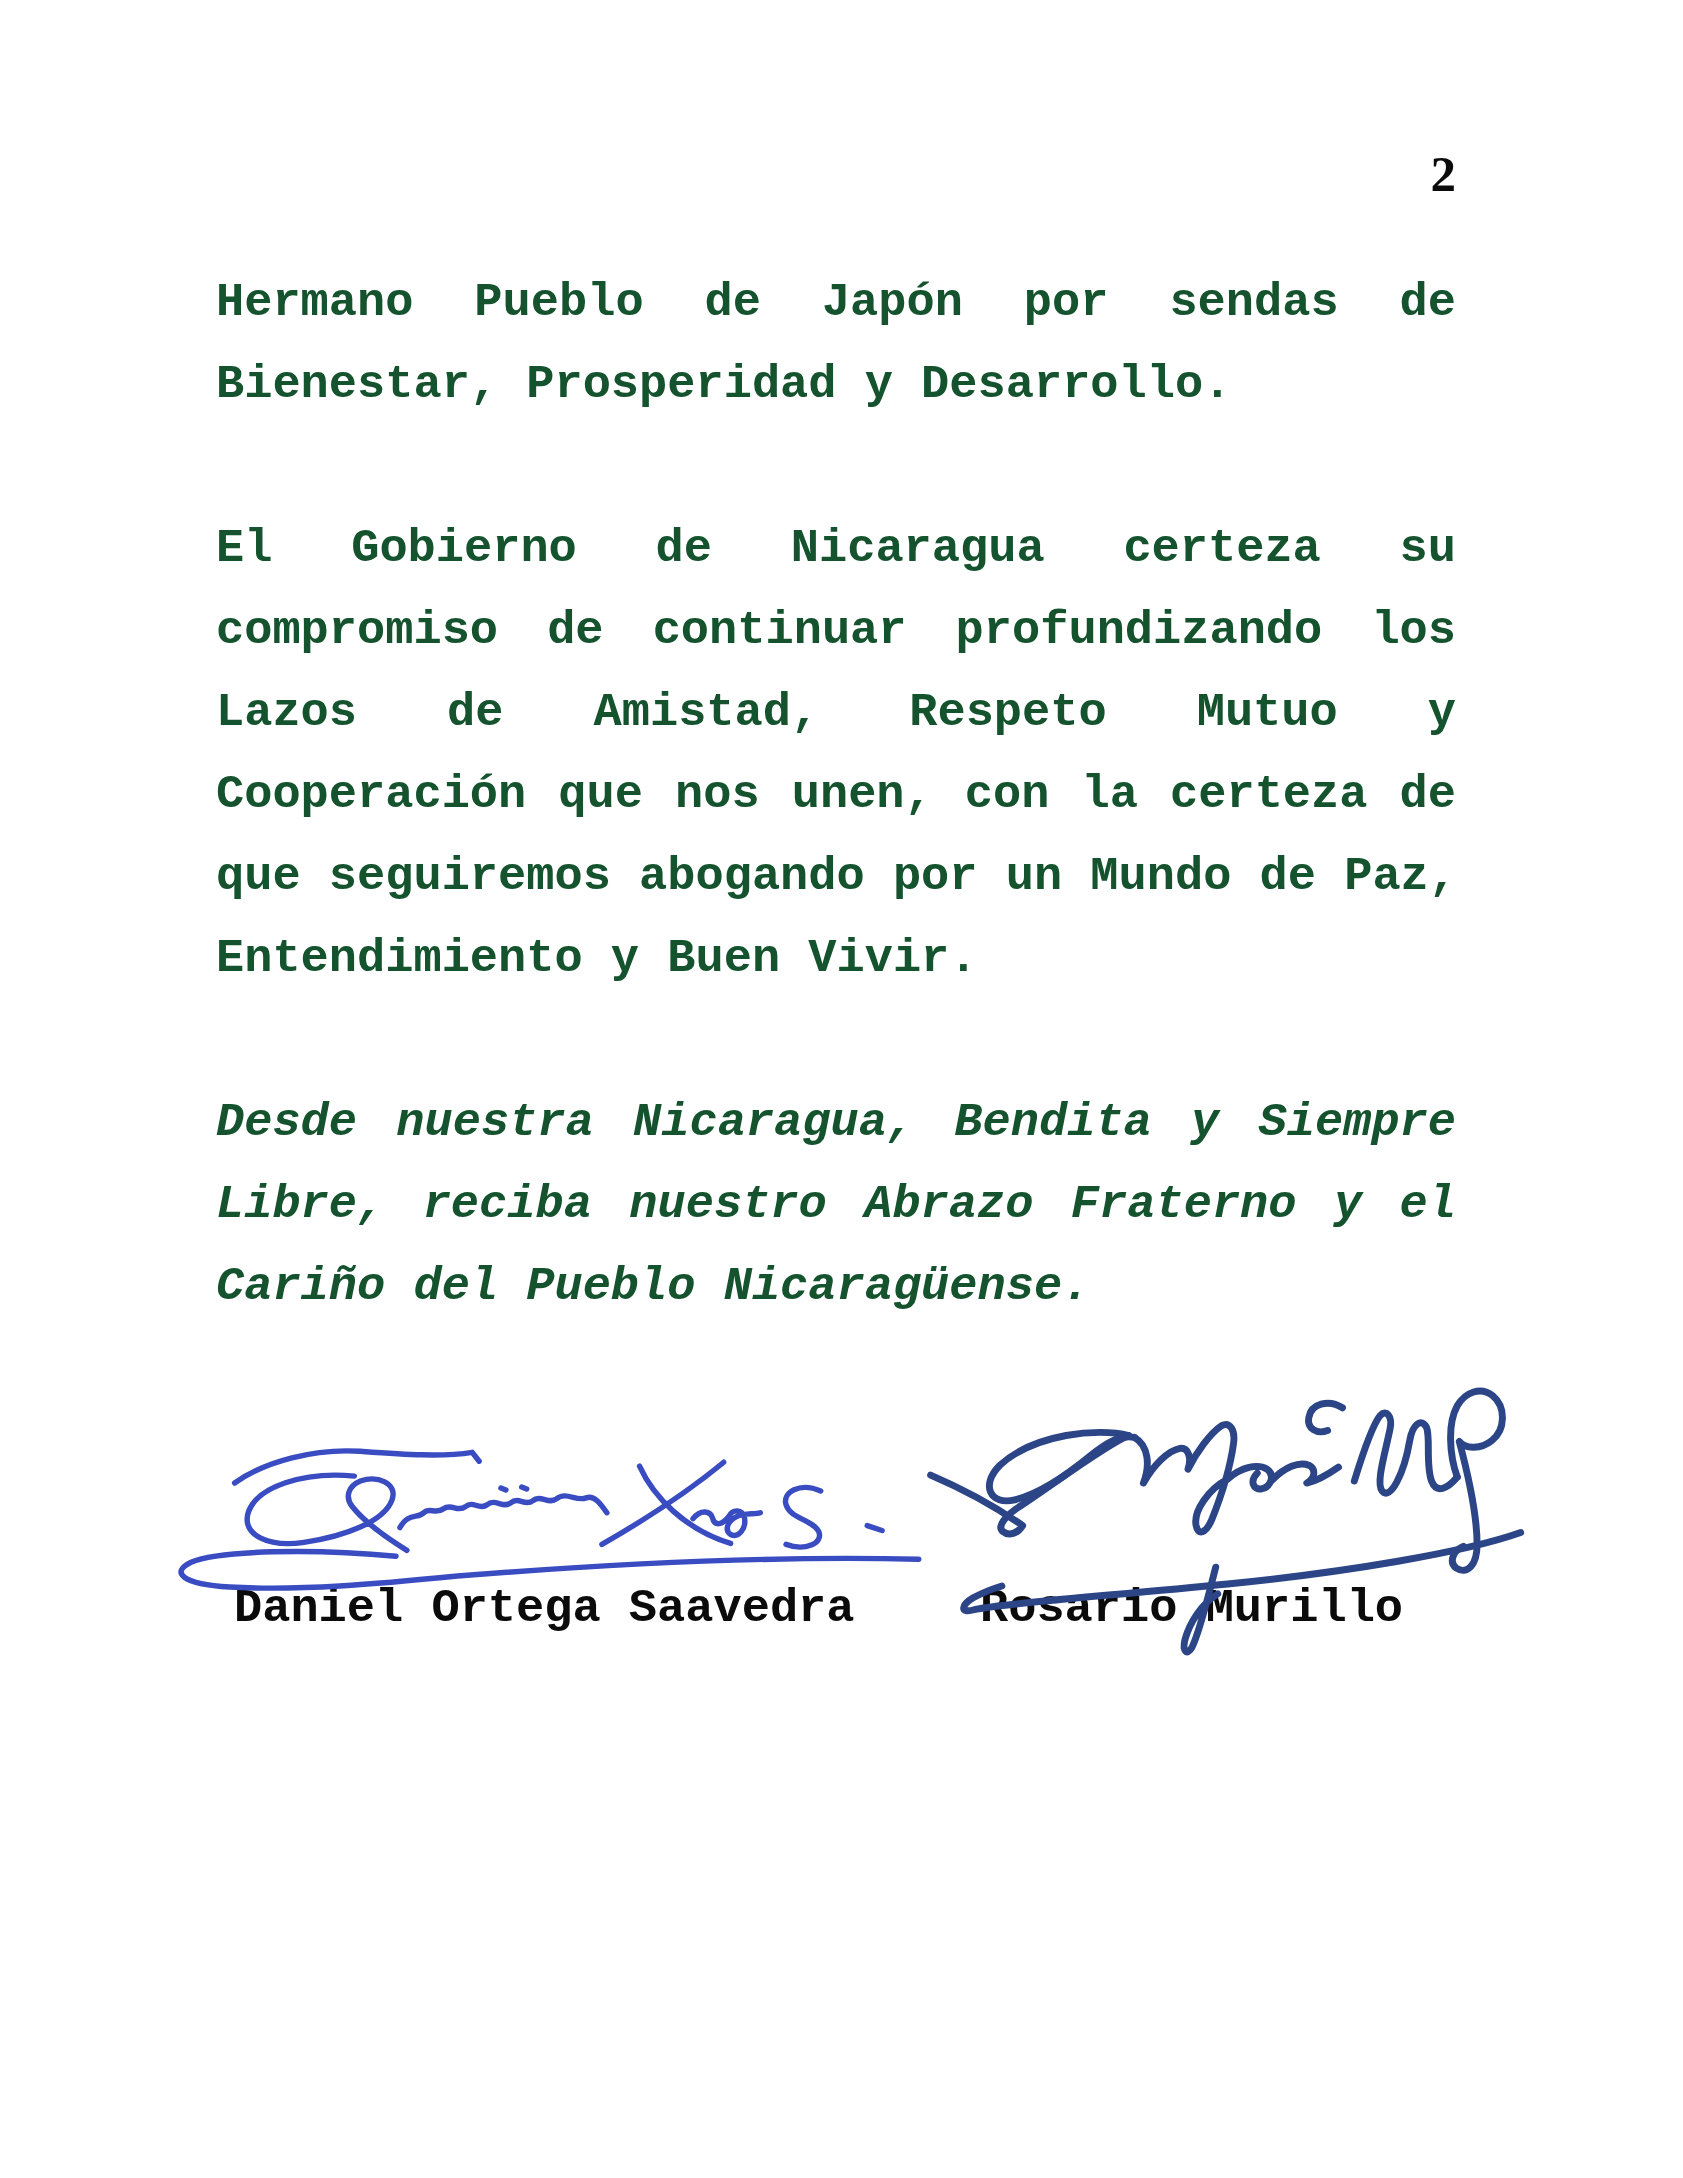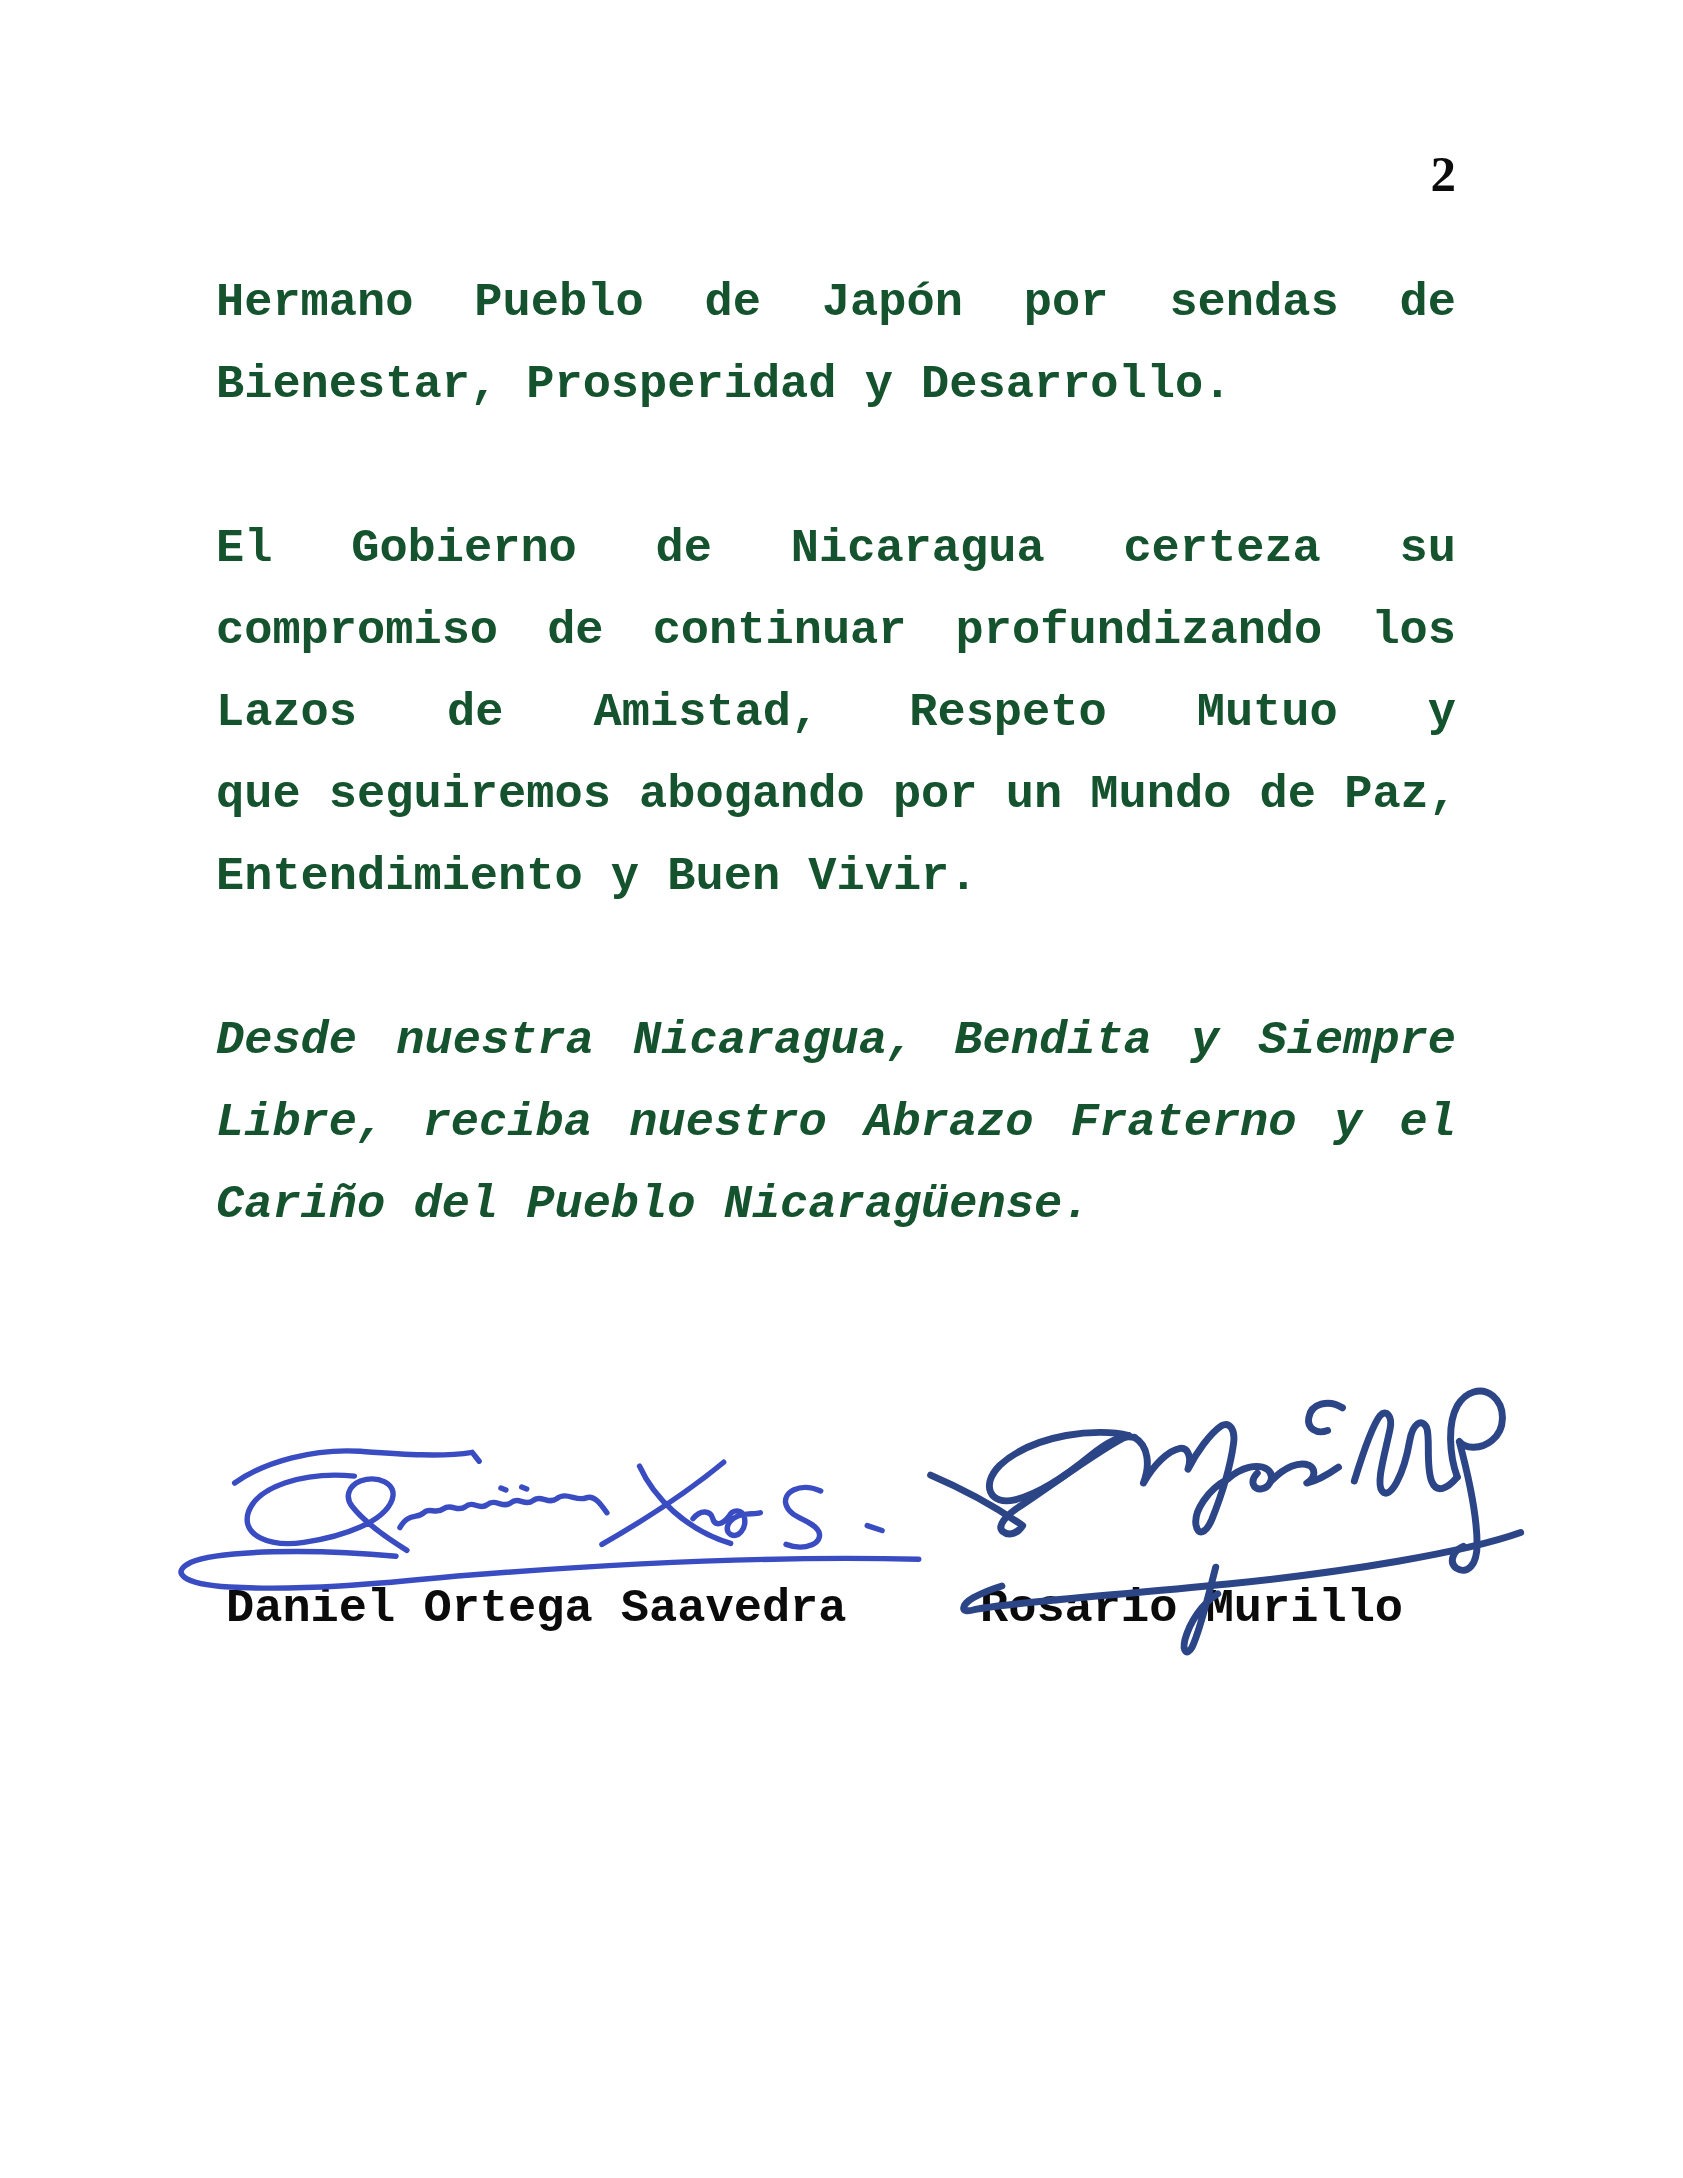--- a/index.html
+++ b/index.html
@@ -54,39 +54,40 @@
   }
   .sig-name {
     position: absolute;
     top: 1584px;
     font-weight: bold;
     font-size: 47px;
     line-height: 50px;
     color: #0b0b0b;
     white-space: nowrap;
   }
-  .sig-name.left-name  { left: 226px; }
+  .sig-name.left-name  { left: 234px; }
   .sig-name.right-name { left: 980px; }
 </style>
 </head>
 <body>
 
 <div class="page">
 
   <div class="page-number">2</div>
 
   <div class="body-text" id="paragraphs" style="color: #14532d;">
       <div class="paragraph">
         <div class="text-line">Hermano Pueblo de Japón por sendas de</div>
         <div class="text-line last">Bienestar, Prosperidad y Desarrollo.</div>
       </div>
       <div class="paragraph">
         <div class="text-line">El Gobierno de Nicaragua certeza su</div>
         <div class="text-line">compromiso de continuar profundizando los</div>
         <div class="text-line">Lazos de Amistad, Respeto Mutuo y</div>
+        <div class="text-line">Cooperación que nos unen, con la certeza de</div>
         <div class="text-line">que seguiremos abogando por un Mundo de Paz,</div>
         <div class="text-line last">Entendimiento y Buen Vivir.</div>
       </div>
       <div class="paragraph">
         <div class="text-line">Desde nuestra Nicaragua, Bendita y Siempre</div>
         <div class="text-line">Libre, reciba nuestro Abrazo Fraterno y el</div>
         <div class="text-line last">Cariño del Pueblo Nicaragüense.</div>
       </div>
     </div>
 

